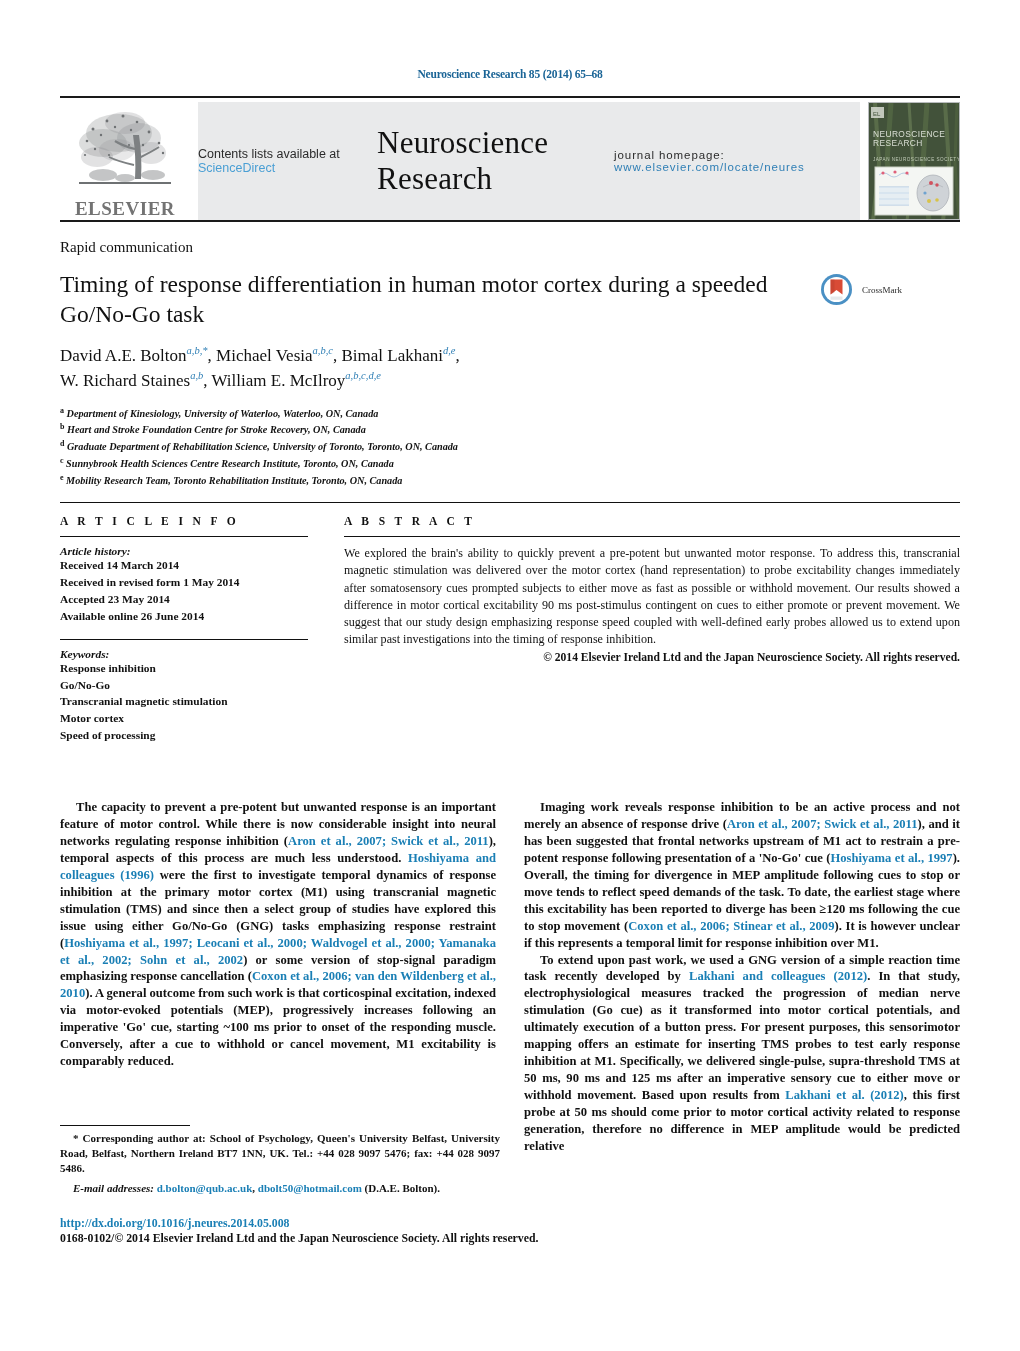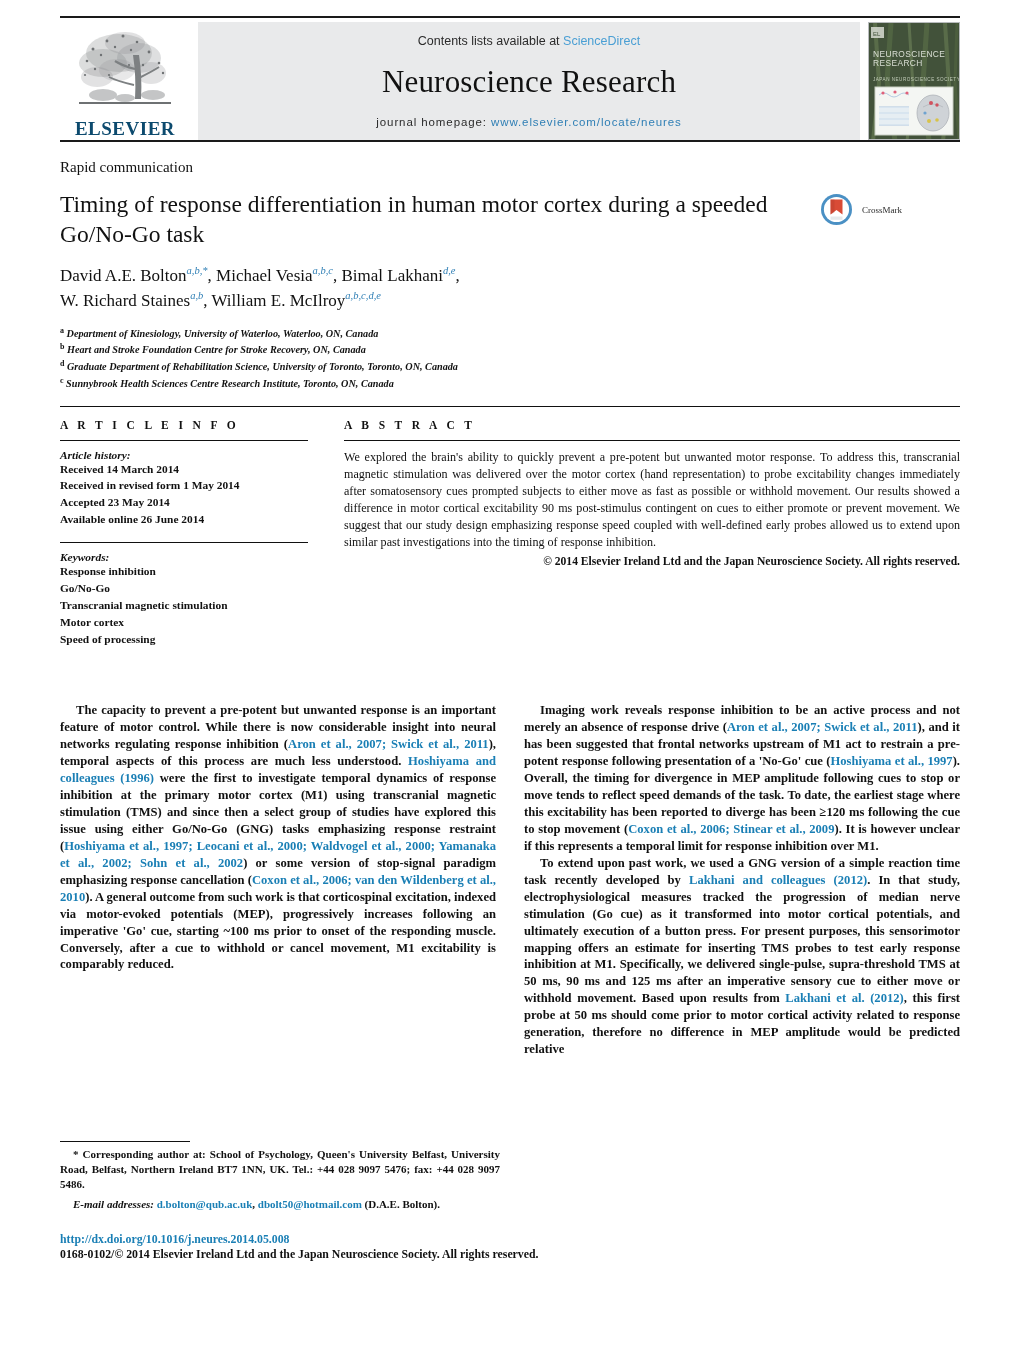--- a/index.html
+++ b/index.html
@@ -42,29 +42,29 @@
     align-items: center;
     justify-content: flex-end;
     padding-bottom: 2px;
   }
   .tree-svg { display: block; }
   .elsevier-word {
     font-family: "Liberation Serif", serif;
     font-weight: bold;
     font-size: 19px;
     letter-spacing: 0.5px;
-    color: #0c4a6e;
+    color: #737373;
     line-height: 1;
     margin-top: 2px;
   }
   .masthead-center {
     flex: 1 1 auto;
     background: #e9eaeb;
     display: flex;
-    flex-direction: column;
+    flex-direction: row;
     align-items: center;
     justify-content: space-between;
     padding: 12px 0 12px 0;
     margin: 0 8px;
   }
   .contents-line {
     font-family: "Liberation Sans", sans-serif;
     font-size: 12.5px;
     color: #2b2b2b;
   }
@@ -249,20 +249,21 @@
     font-size: 11.8px;
     color: #111;
     line-height: 1.3;
   }
 </style>
 </head>
 <body>
 
 <div class="page">
 
+  <div class="runhead">Neuroscience Research 85 (2014) 65–68</div>
 
   <div class="masthead-rule"></div>
 
   <div class="masthead">
 
     <div class="elsevier-logo">
       <svg class="tree-svg" width="104" height="92" viewBox="0 0 104 92">
         <g fill="#8a8d8f">
           <ellipse cx="46" cy="28" rx="33" ry="19" opacity="0.30"></ellipse>
           <ellipse cx="30" cy="38" rx="24" ry="14" opacity="0.30"></ellipse>
@@ -389,20 +390,21 @@
     <span>Bimal Lakhani</span><sup>d,e</sup>,<br>
     <span>W. Richard Staines</span><sup>a,b</sup>,
     <span>William E. McIlroy</span><sup>a,b,c,d,e</sup>
   </div>
 
   <div class="affils">
     <div class="affil"><sup>a</sup> <span>Department of Kinesiology, University of Waterloo, Waterloo, ON, Canada</span></div>
     <div class="affil"><sup>b</sup> <span>Heart and Stroke Foundation Centre for Stroke Recovery, ON, Canada</span></div>
     <div class="affil"><sup>d</sup> <span>Graduate Department of Rehabilitation Science, University of Toronto, Toronto, ON, Canada</span></div>
     <div class="affil"><sup>c</sup> <span>Sunnybrook Health Sciences Centre Research Institute, Toronto, ON, Canada</span></div>
+    <div class="affil"><sup>e</sup> <span>Mobility Research Team, Toronto Rehabilitation Institute, Toronto, ON, Canada</span></div>
   </div>
 
   <div class="info-rule"></div>
 
   <div class="info-area">
 
     <div class="col-info">
       <div class="sec-head">A R T I C L E   I N F O</div>
       <div class="thin-rule"></div>
       <div class="ital-head">Article history:</div>

